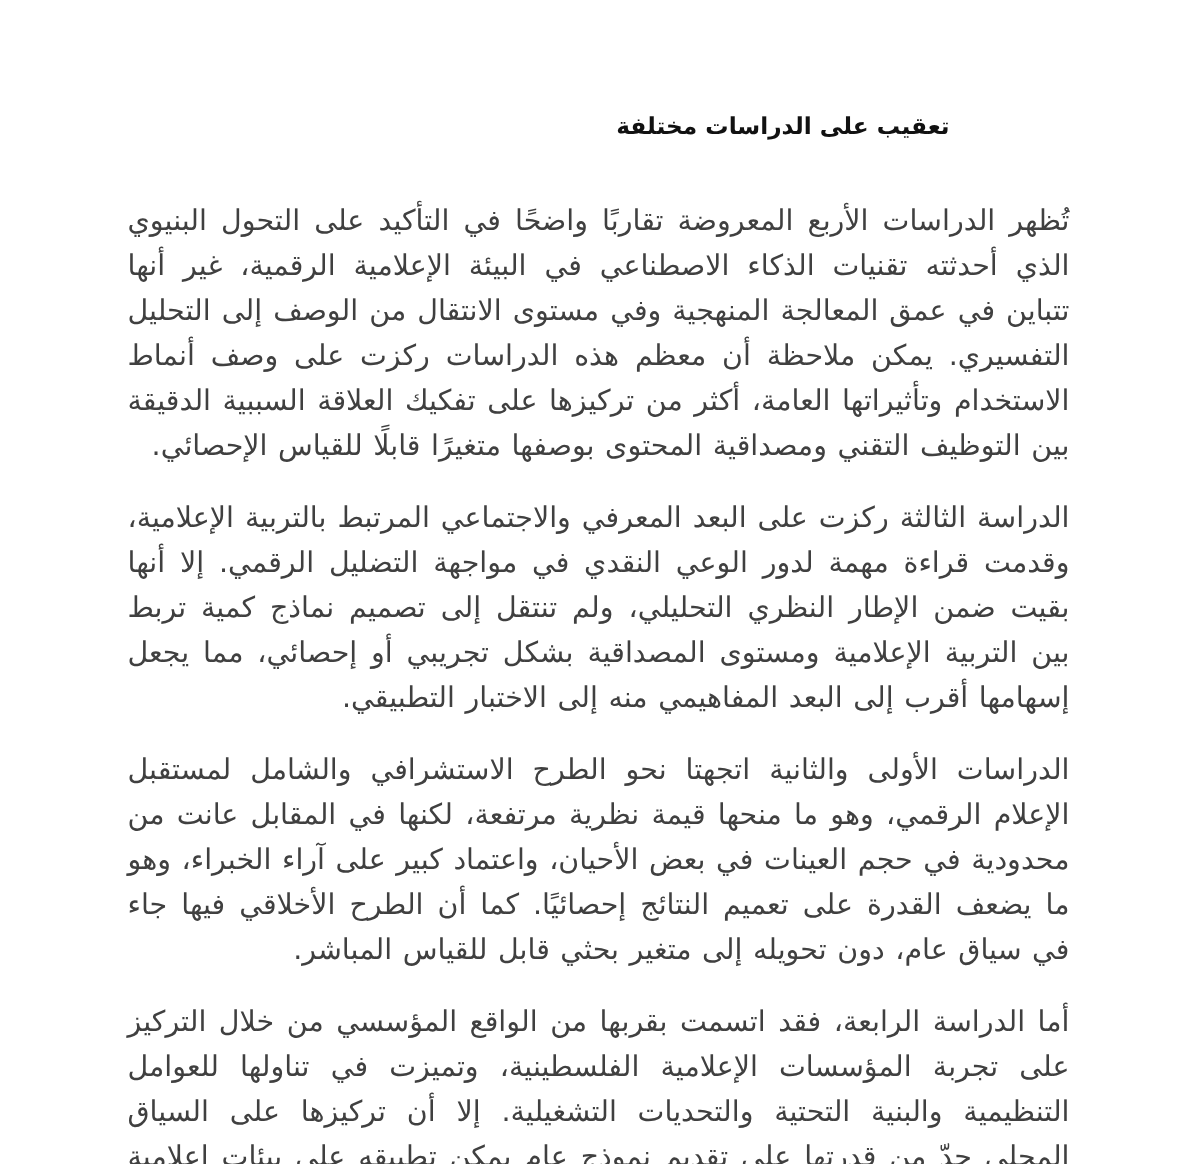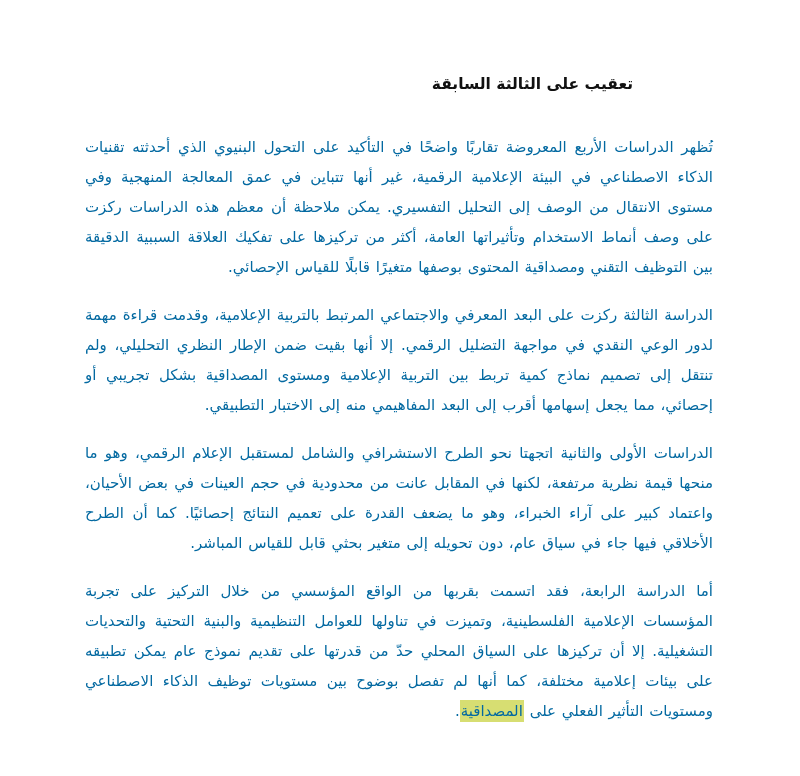--- a/index.html
+++ b/index.html
@@ -25,43 +25,43 @@
     font-size: 15.5px;
     font-weight: bold;
     line-height: 24px;
     margin-right: 80px;
     margin-bottom: 36px;
     text-align: right;
     color: #111111;
   }
 
   .doc-paragraph {
-    font-size: 15px;
+    font-size: 19px;
     line-height: 30px;
     text-align: justify;
     margin-bottom: 18px;
-    color: #0369a1;
+    color: #404040;
     word-spacing: 1px;
   }
 
   .doc-paragraph:last-child {
     margin-bottom: 0;
   }
 
   .hl {
     background-color: #d7de72;
     padding: 2px 1px;
   }
 </style>
 </head>
 <body>
 
 <div class="doc-page">
 
-  <h1 class="doc-title">تعقيب على الثالثة السابقة</h1>
+  <h1 class="doc-title">تعقيب على الدراسات مختلفة</h1>
 
   <p class="doc-paragraph">تُظهر الدراسات الأربع المعروضة تقاربًا واضحًا في التأكيد على التحول البنيوي الذي أحدثته تقنيات الذكاء الاصطناعي في البيئة الإعلامية الرقمية، غير أنها تتباين في عمق المعالجة المنهجية وفي مستوى الانتقال من الوصف إلى التحليل التفسيري. يمكن ملاحظة أن معظم هذه الدراسات ركزت على وصف أنماط الاستخدام وتأثيراتها العامة، أكثر من تركيزها على تفكيك العلاقة السببية الدقيقة بين التوظيف التقني ومصداقية المحتوى بوصفها متغيرًا قابلًا للقياس الإحصائي.</p>
 
   <p class="doc-paragraph">الدراسة الثالثة ركزت على البعد المعرفي والاجتماعي المرتبط بالتربية الإعلامية، وقدمت قراءة مهمة لدور الوعي النقدي في مواجهة التضليل الرقمي. إلا أنها بقيت ضمن الإطار النظري التحليلي، ولم تنتقل إلى تصميم نماذج كمية تربط بين التربية الإعلامية ومستوى المصداقية بشكل تجريبي أو إحصائي، مما يجعل إسهامها أقرب إلى البعد المفاهيمي منه إلى الاختبار التطبيقي.</p>
 
   <p class="doc-paragraph">الدراسات الأولى والثانية اتجهتا نحو الطرح الاستشرافي والشامل لمستقبل الإعلام الرقمي، وهو ما منحها قيمة نظرية مرتفعة، لكنها في المقابل عانت من محدودية في حجم العينات في بعض الأحيان، واعتماد كبير على آراء الخبراء، وهو ما يضعف القدرة على تعميم النتائج إحصائيًا. كما أن الطرح الأخلاقي فيها جاء في سياق عام، دون تحويله إلى متغير بحثي قابل للقياس المباشر.</p>
 
   <p class="doc-paragraph"><span>أما الدراسة الرابعة، فقد اتسمت بقربها من الواقع المؤسسي من خلال التركيز على تجربة المؤسسات الإعلامية الفلسطينية، وتميزت في تناولها للعوامل التنظيمية والبنية التحتية والتحديات التشغيلية. إلا أن تركيزها على السياق المحلي حدّ من قدرتها على تقديم نموذج عام يمكن تطبيقه على بيئات إعلامية مختلفة، كما أنها لم تفصل بوضوح بين مستويات توظيف الذكاء الاصطناعي ومستويات التأثير الفعلي على </span><span class="hl" style="background-color: rgb(215, 222, 114);">المصداقية</span><span>.</span></p>
 
 </div>

